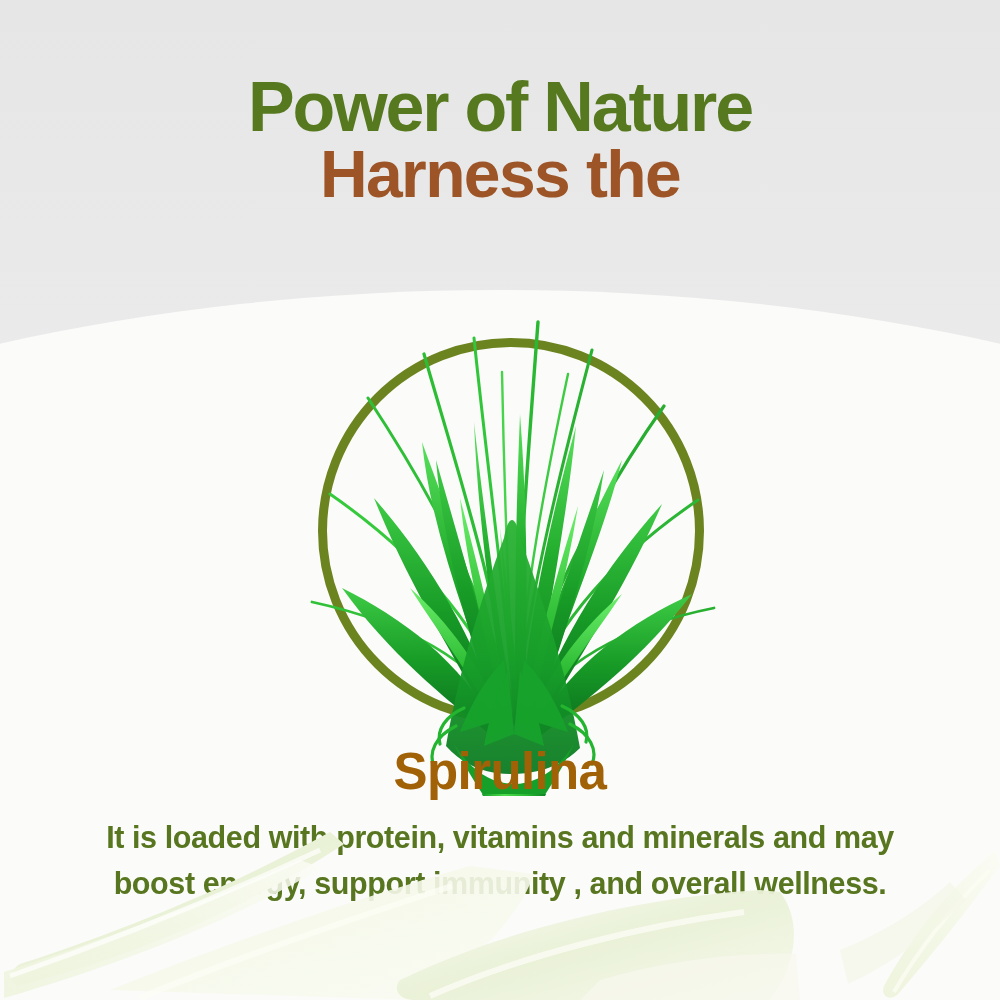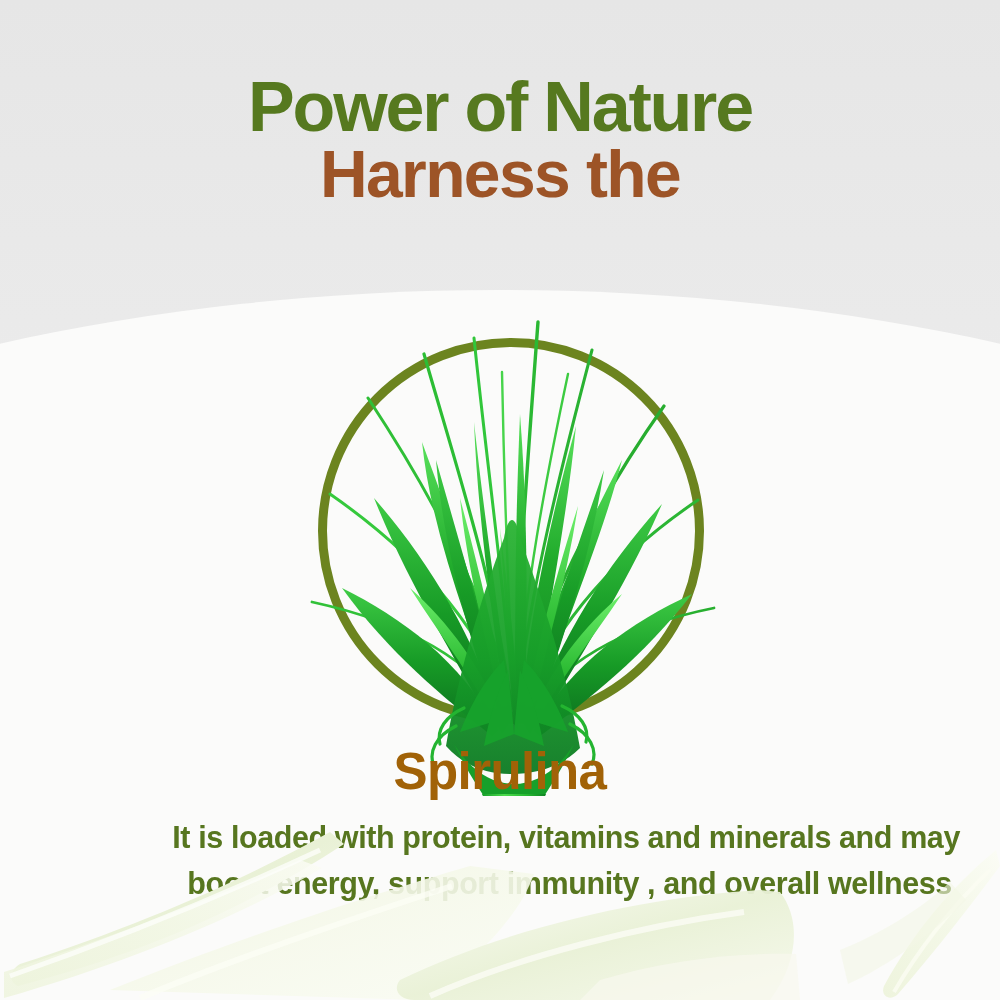--- a/index.html
+++ b/index.html
@@ -97,21 +97,21 @@
     font-size: 51px;
     font-weight: 700;
     color: #a16207;
     letter-spacing: -0.6px;
   }
   .description {
     position: absolute;
     left: 40px;
     top: 814px;
     width: 920px;
-    text-align: right;
+    text-align: center;
     font-size: 30.5px;
     font-weight: 600;
     color: #57761f;
     line-height: 1.52;
     letter-spacing: -0.4px;
   }
   .description .desc-line { display: block; }
 </style>
 </head>
 <body>

